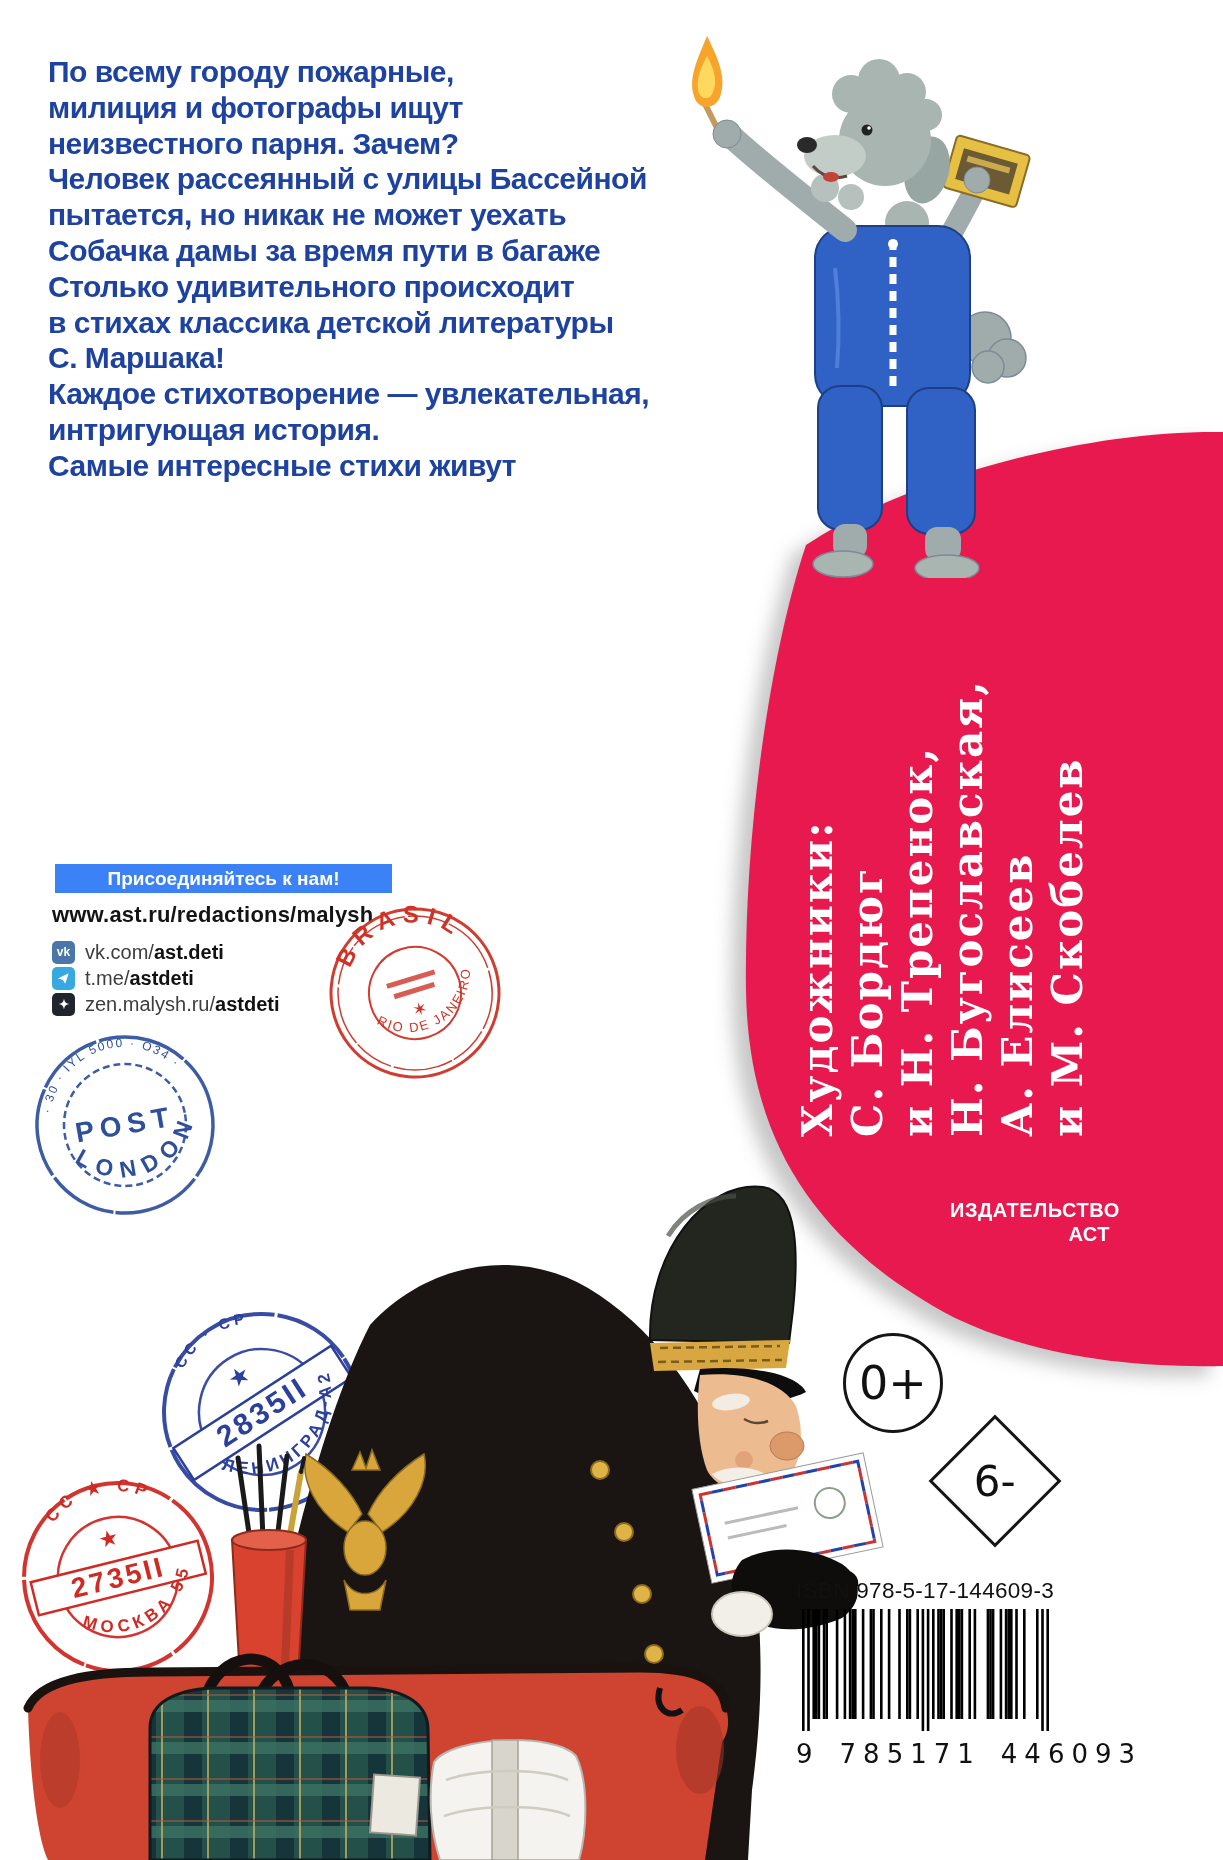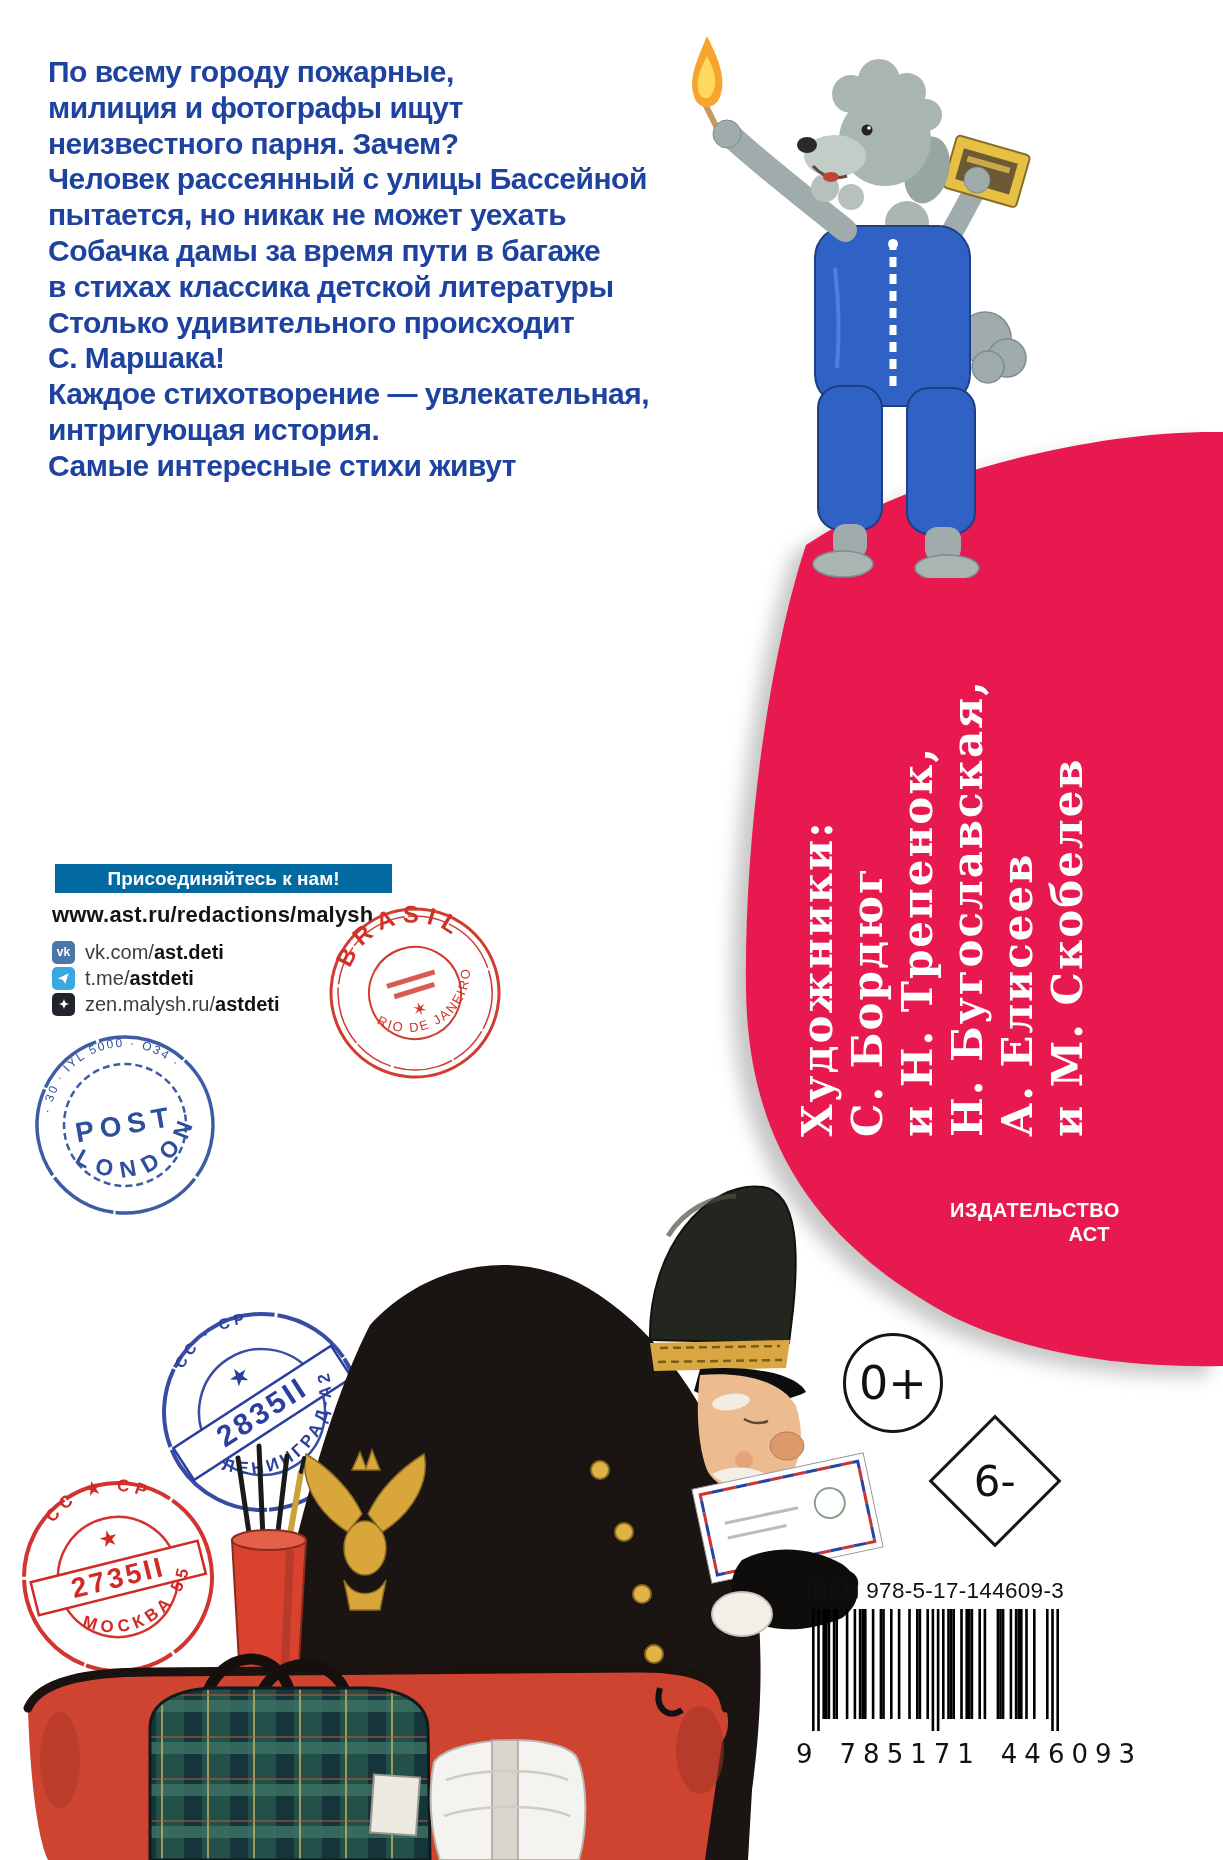--- a/index.html
+++ b/index.html
@@ -4,21 +4,21 @@
 <style>
   html,body{margin:0;padding:0;background:#888;}
   #canvas{position:relative;width:1223px;height:1860px;background:#fff;overflow:hidden;
           font-family:"Liberation Sans",sans-serif;margin:0 auto;}
   .abs{position:absolute;}
 
   
   #annotation{left:48px;top:54px;width:620px;font-weight:bold;font-size:30px;
               line-height:35.8px;letter-spacing:-0.5px;}
   
-  #join-badge{left:55px;top:864px;width:337px;height:29px;background:#0369a1;color:#fff;
+  #join-badge{left:55px;top:864px;width:337px;height:29px;background:#3b82f6;color:#fff;
               font-size:19px;font-weight:bold;text-align:center;line-height:29px;}
   #join-site{left:52px;top:902px;font-size:22px;font-weight:bold;color:#141414;letter-spacing:0.2px;}
   .link-row{position:absolute;left:52px;height:24px;display:flex;align-items:center;gap:10px;
             font-size:20px;color:#3d3d3d;}
   .link-row b{color:#121212;}
   .sicon{width:23px;height:23px;border-radius:5px;display:inline-flex;align-items:center;
          justify-content:center;color:#fff;font-weight:bold;font-size:12px;flex:0 0 auto;}
 
   
   #artists{left:595px;top:635px;width:700px;height:310px;transform:rotate(-90deg);
@@ -29,21 +29,21 @@
 
   
   #age-circle{left:843px;top:1333px;width:94px;height:94px;border:3px solid #151515;border-radius:50%;
               display:flex;align-items:center;justify-content:center;font-size:46px;color:#111;
               font-family:"DejaVu Sans",sans-serif;background:#fff;}
   #age-diamond{left:948px;top:1434px;width:88px;height:88px;border:3px solid #151515;background:#fff;
                transform:rotate(45deg);display:flex;align-items:center;justify-content:center;}
   #age-diamond span{transform:rotate(-45deg);font-size:42px;color:#111;font-family:"DejaVu Sans",sans-serif;}
 
   
-  #isbn{left:796px;top:1578px;width:268px;text-align:right;}
+  #isbn{left:796px;top:1578px;width:268px;text-align:left;}
   #isbn-label{font-size:22.5px;color:#111;margin-bottom:5px;letter-spacing:0.3px;}
   #isbn-digits{display:flex;justify-content:flex-start;gap:20px;font-size:26px;color:#111;
                letter-spacing:7px;margin-top:2px;font-family:"DejaVu Sans",sans-serif;}
   svg text{font-family:"Liberation Sans",sans-serif;}
   .stampsvg{position:absolute;pointer-events:none;}
 </style>
 </head>
 <body>
 
 <div id="canvas">
@@ -132,22 +132,22 @@
     </g>
   </svg>
 
   <div id="annotation" class="abs" style="color: rgb(29, 66, 159);">
     <div>По всему городу пожарные,</div>
     <div>милиция и фотографы ищут</div>
     <div>неизвестного парня. Зачем?</div>
     <div>Человек рассеянный с улицы Бассейной</div>
     <div>пытается, но никак не может уехать</div>
     <div>Собачка дамы за время пути в багаже</div>
+    <div>Столько удивительного происходит</div>
     <div>в стихах классика детской литературы</div>
-    <div>Столько удивительного происходит</div>
     <div>С. Маршака!</div>
     <div>Каждое стихотворение — увлекательная,</div>
     <div>интригующая история.</div>
     <div>Самые интересные стихи живут</div>
   </div>
 
   <div id="join-badge" class="abs">Присоединяйтесь к нам!</div>
   <div id="join-site" class="abs">www.ast.ru/redactions/malysh</div>
 
   <div class="link-row" style="top:940px">

